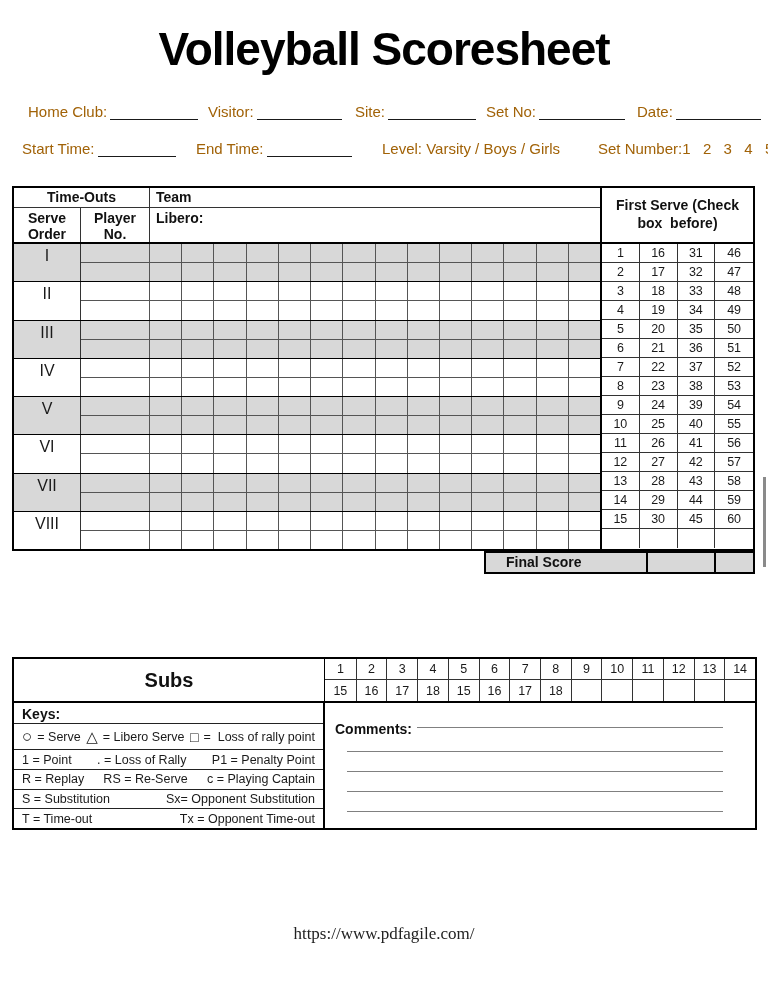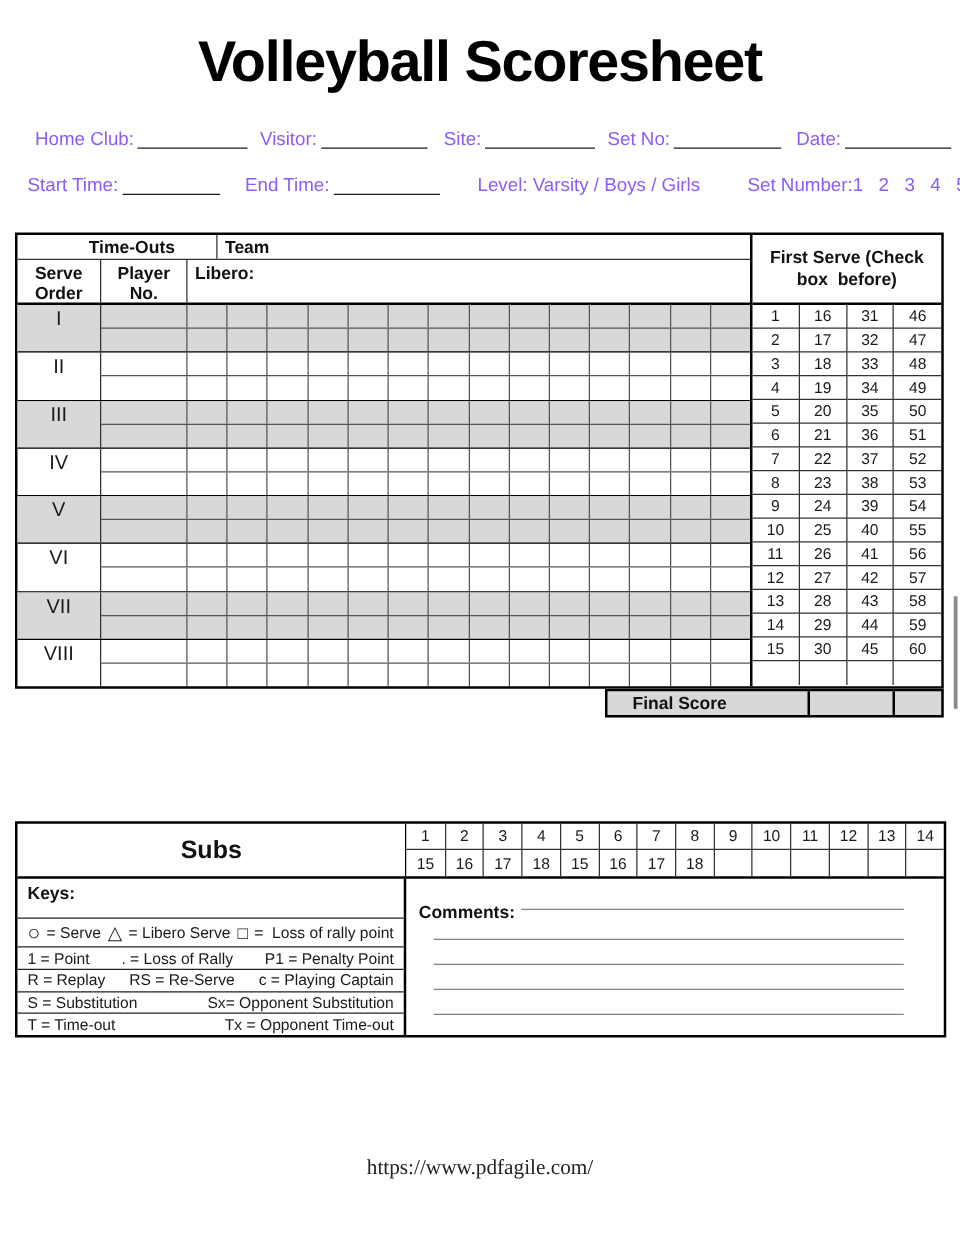--- a/index.html
+++ b/index.html
@@ -3,30 +3,30 @@
 <meta charset="utf-8">
 <style>
   * { margin:0; padding:0; box-sizing:border-box; }
   html,body { background:#ffffff; }
   body { width:768px; height:993px; position:relative; font-family:"Liberation Sans",sans-serif; color:#111; }
   .page { position:absolute; inset:0; background:#fff; overflow:hidden; }
 
   .title { position:absolute; top:22px; left:0; width:100%; text-align:center;
            font-size:46px; font-weight:bold; letter-spacing:-1px; color:#000; }
 
-  .hf { position:absolute; font-size:15px; white-space:nowrap; color:#8b5cf6; }
+  .hf { position:absolute; font-size:15px; white-space:nowrap; color:#a16207; }
   .blank { display:inline-block; border-bottom:1.6px solid #1a1a1a; height:15px; vertical-align:-3px; margin-left:3px; }
   .w78{width:78px}.w85{width:85px}.w86{width:86px}.w88{width:88px}
   .setnums { white-space:pre; word-spacing:2px; }
 
   
   .score-table { position:absolute; left:12px; top:186px; width:743px; height:365px;
                  border:2.5px solid #000; display:flex; background:#fff; }
   .st-left { flex:1; display:flex; flex-direction:column; }
-  .st-h1 { height:20px; display:flex; border-bottom:1px solid #333;padding-left:24px; }
+  .st-h1 { height:20px; display:flex; border-bottom:1px solid #333; }
   .th-timeouts { width:136px; border-right:1px solid #333; text-align:center; font-weight:bold; font-size:14px; line-height:18px; }
   .th-team { flex:1; font-weight:bold; font-size:14px; padding-left:6px; line-height:18px; }
   .st-h2 { height:36px; display:flex; border-bottom:2px solid #000; }
   .th-serve { width:67px; border-right:1px solid #333; text-align:center; font-weight:bold; font-size:14px; line-height:16px; padding-top:2px; }
   .th-player { width:69px; border-right:1px solid #333; text-align:center; font-weight:bold; font-size:14px; line-height:16px; padding-top:2px; }
   .th-libero { flex:1; font-weight:bold; font-size:14px; padding:2px 0 0 6px; }
   .blocks { flex:1; display:flex; flex-direction:column; }
   .block { flex:1; display:flex; border-bottom:1.5px solid #000; }
   .block:last-child { border-bottom:none; }
   .block.shaded { background:#d8d8d8; }
@@ -59,21 +59,21 @@
                 border:2.5px solid #000; display:flex; flex-direction:column; background:#fff; }
   .subs-top { height:44px; display:flex; border-bottom:2.5px solid #000; }
   .subs-label-cell { width:311px; border-right:1.5px solid #000; display:flex; align-items:center; justify-content:center;
                      font-weight:bold; font-size:20px; }
   .subs-grid { flex:1; display:grid; grid-template-columns:repeat(14,1fr); grid-auto-rows:1fr; }
   .subs-cell { border-left:1px solid #333; display:flex; align-items:center; justify-content:center; font-size:12.5px; color:#1a1a1a; }
   .subs-cell:nth-child(14n+1) { border-left:none; }
   .subs-cell.r1 { border-bottom:1px solid #333; }
   .subs-bottom { flex:1; display:flex; }
   .keys-panel { width:311px; border-right:2.5px solid #000; display:flex; flex-direction:column; }
-  .keys-header { height:32px; border-bottom:1.5px solid #222; font-weight:bold; font-size:14px; padding:3px 0 0 8px; }
+  .keys-header { height:21px; border-bottom:1.5px solid #222; font-weight:bold; font-size:14px; padding:3px 0 0 8px; }
   .key-row { display:flex; align-items:center; justify-content:space-between; padding:0 8px;
              border-bottom:1.5px solid #222; flex:1; font-size:12.5px; white-space:pre; color:#1a1a1a; }
   .key-row:last-child { border-bottom:none; }
   .key-row.symrow { flex:1.35; }
   .key-item { display:inline-flex; align-items:center; gap:5px; }
   .sym { line-height:1; font-size:15px; }
   .sym-circle { font-size:17px; font-weight:bold; }
   .sym-square { font-size:14px; }
   .comments-panel { flex:1; position:relative; }
   .comments-label { position:absolute; left:10px; top:18px; font-weight:bold; font-size:14px; }

